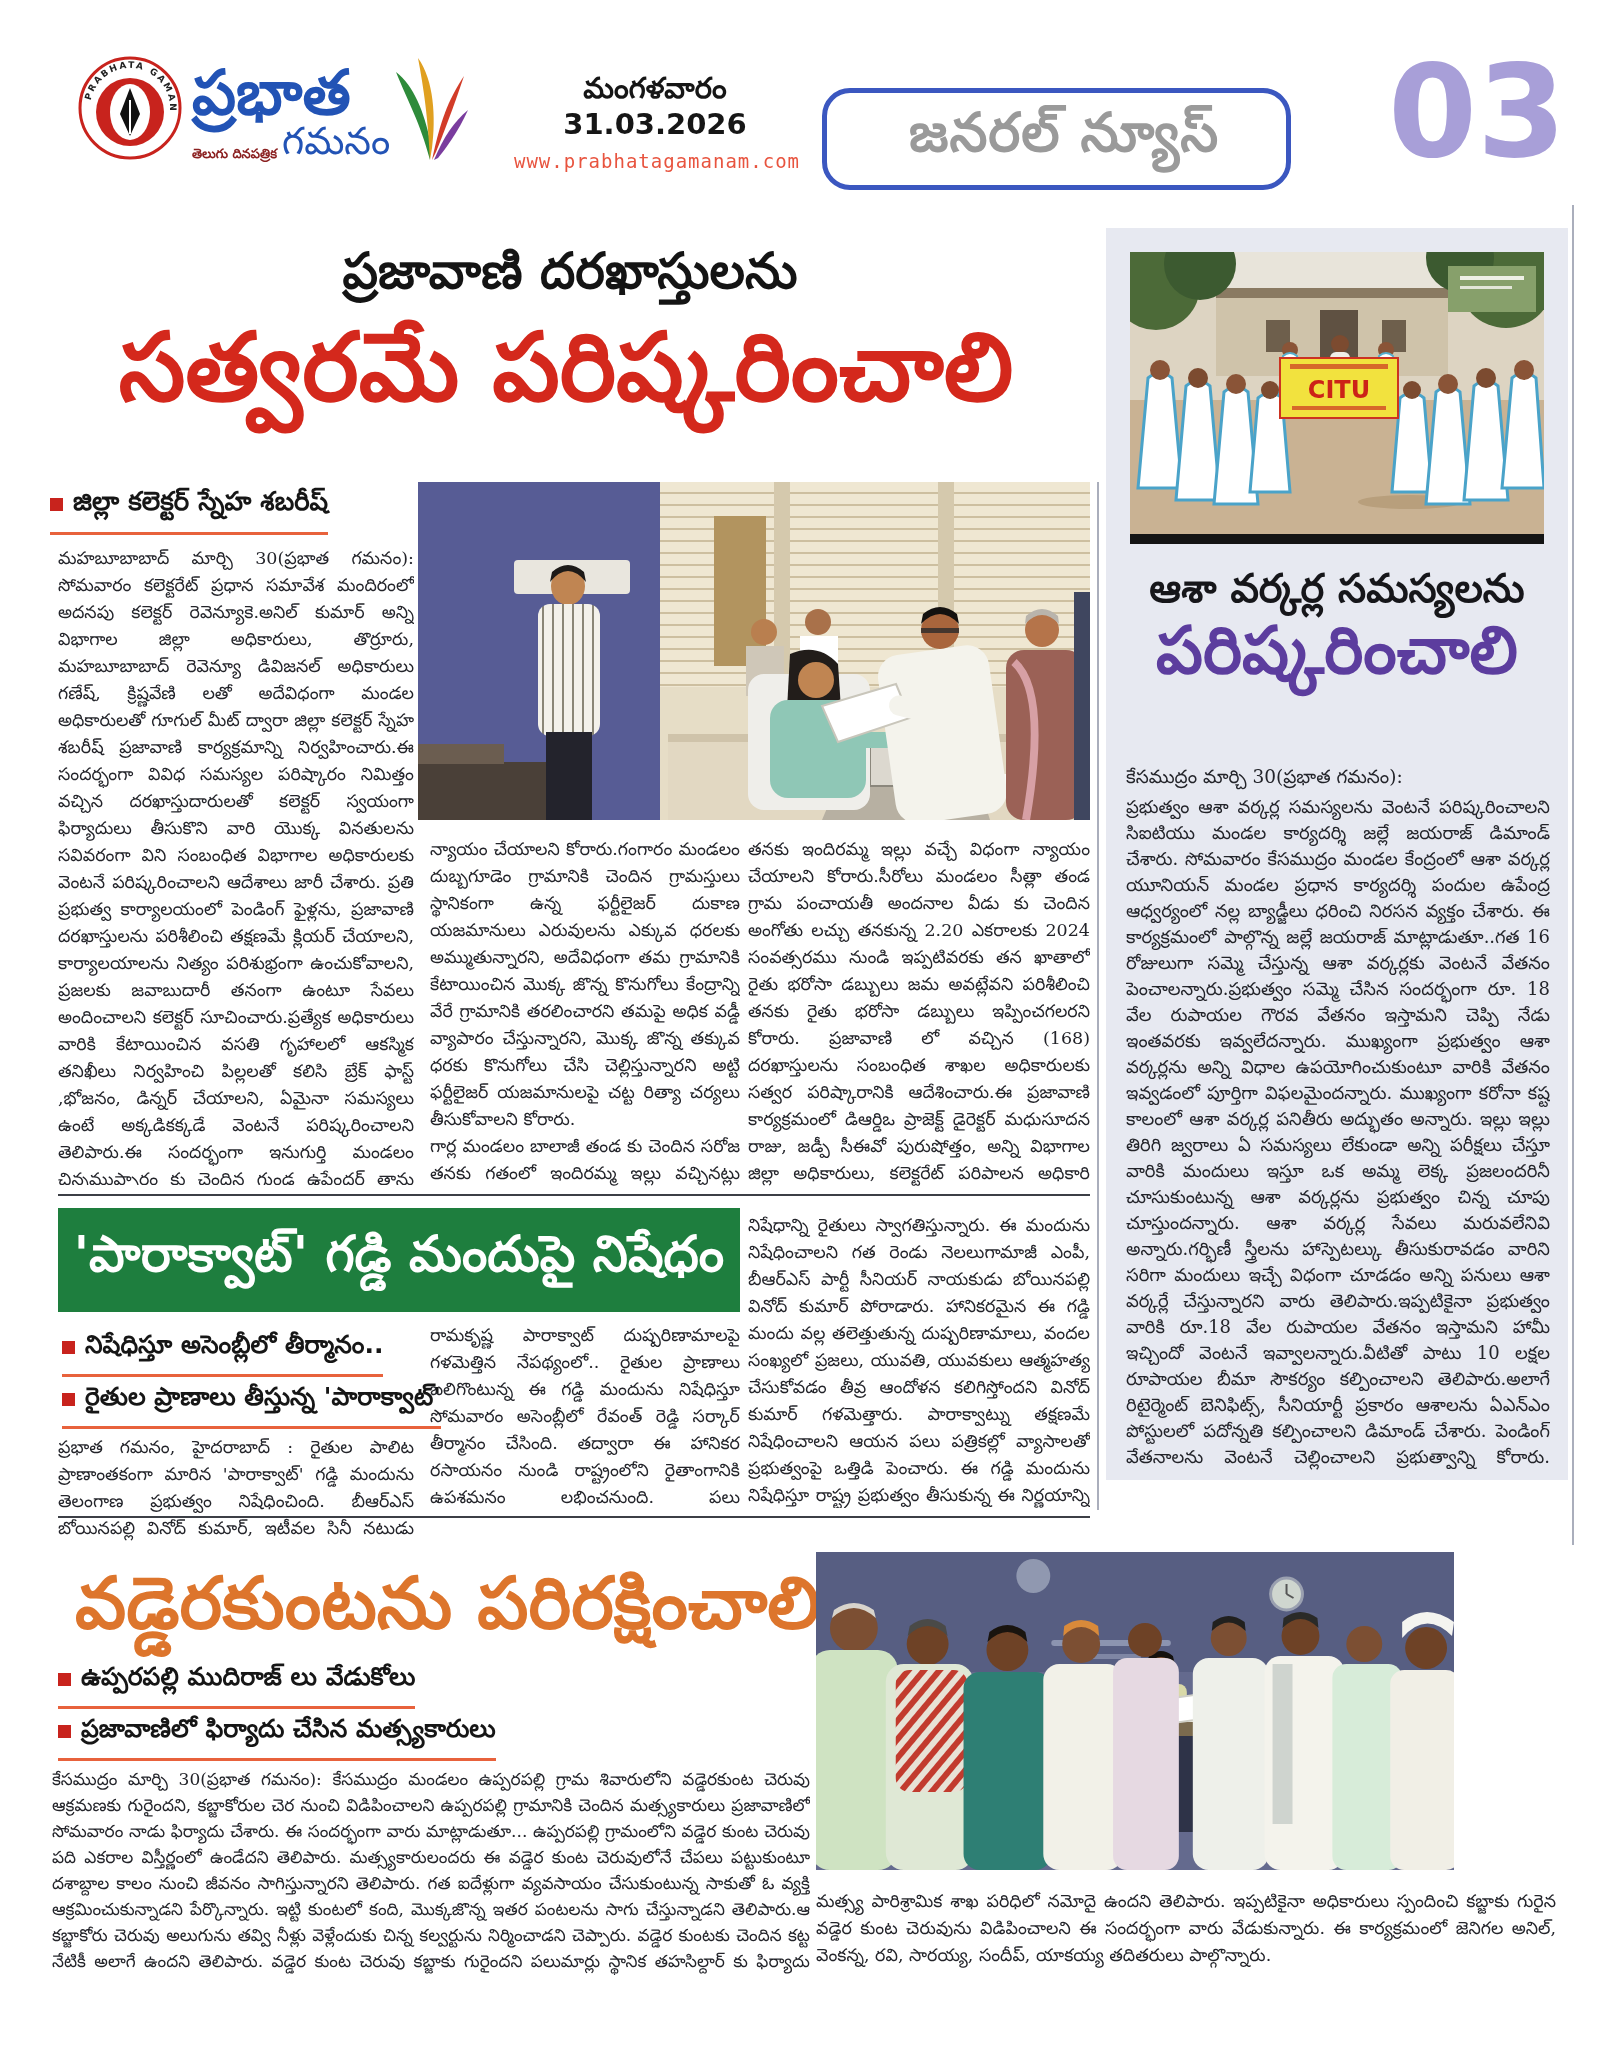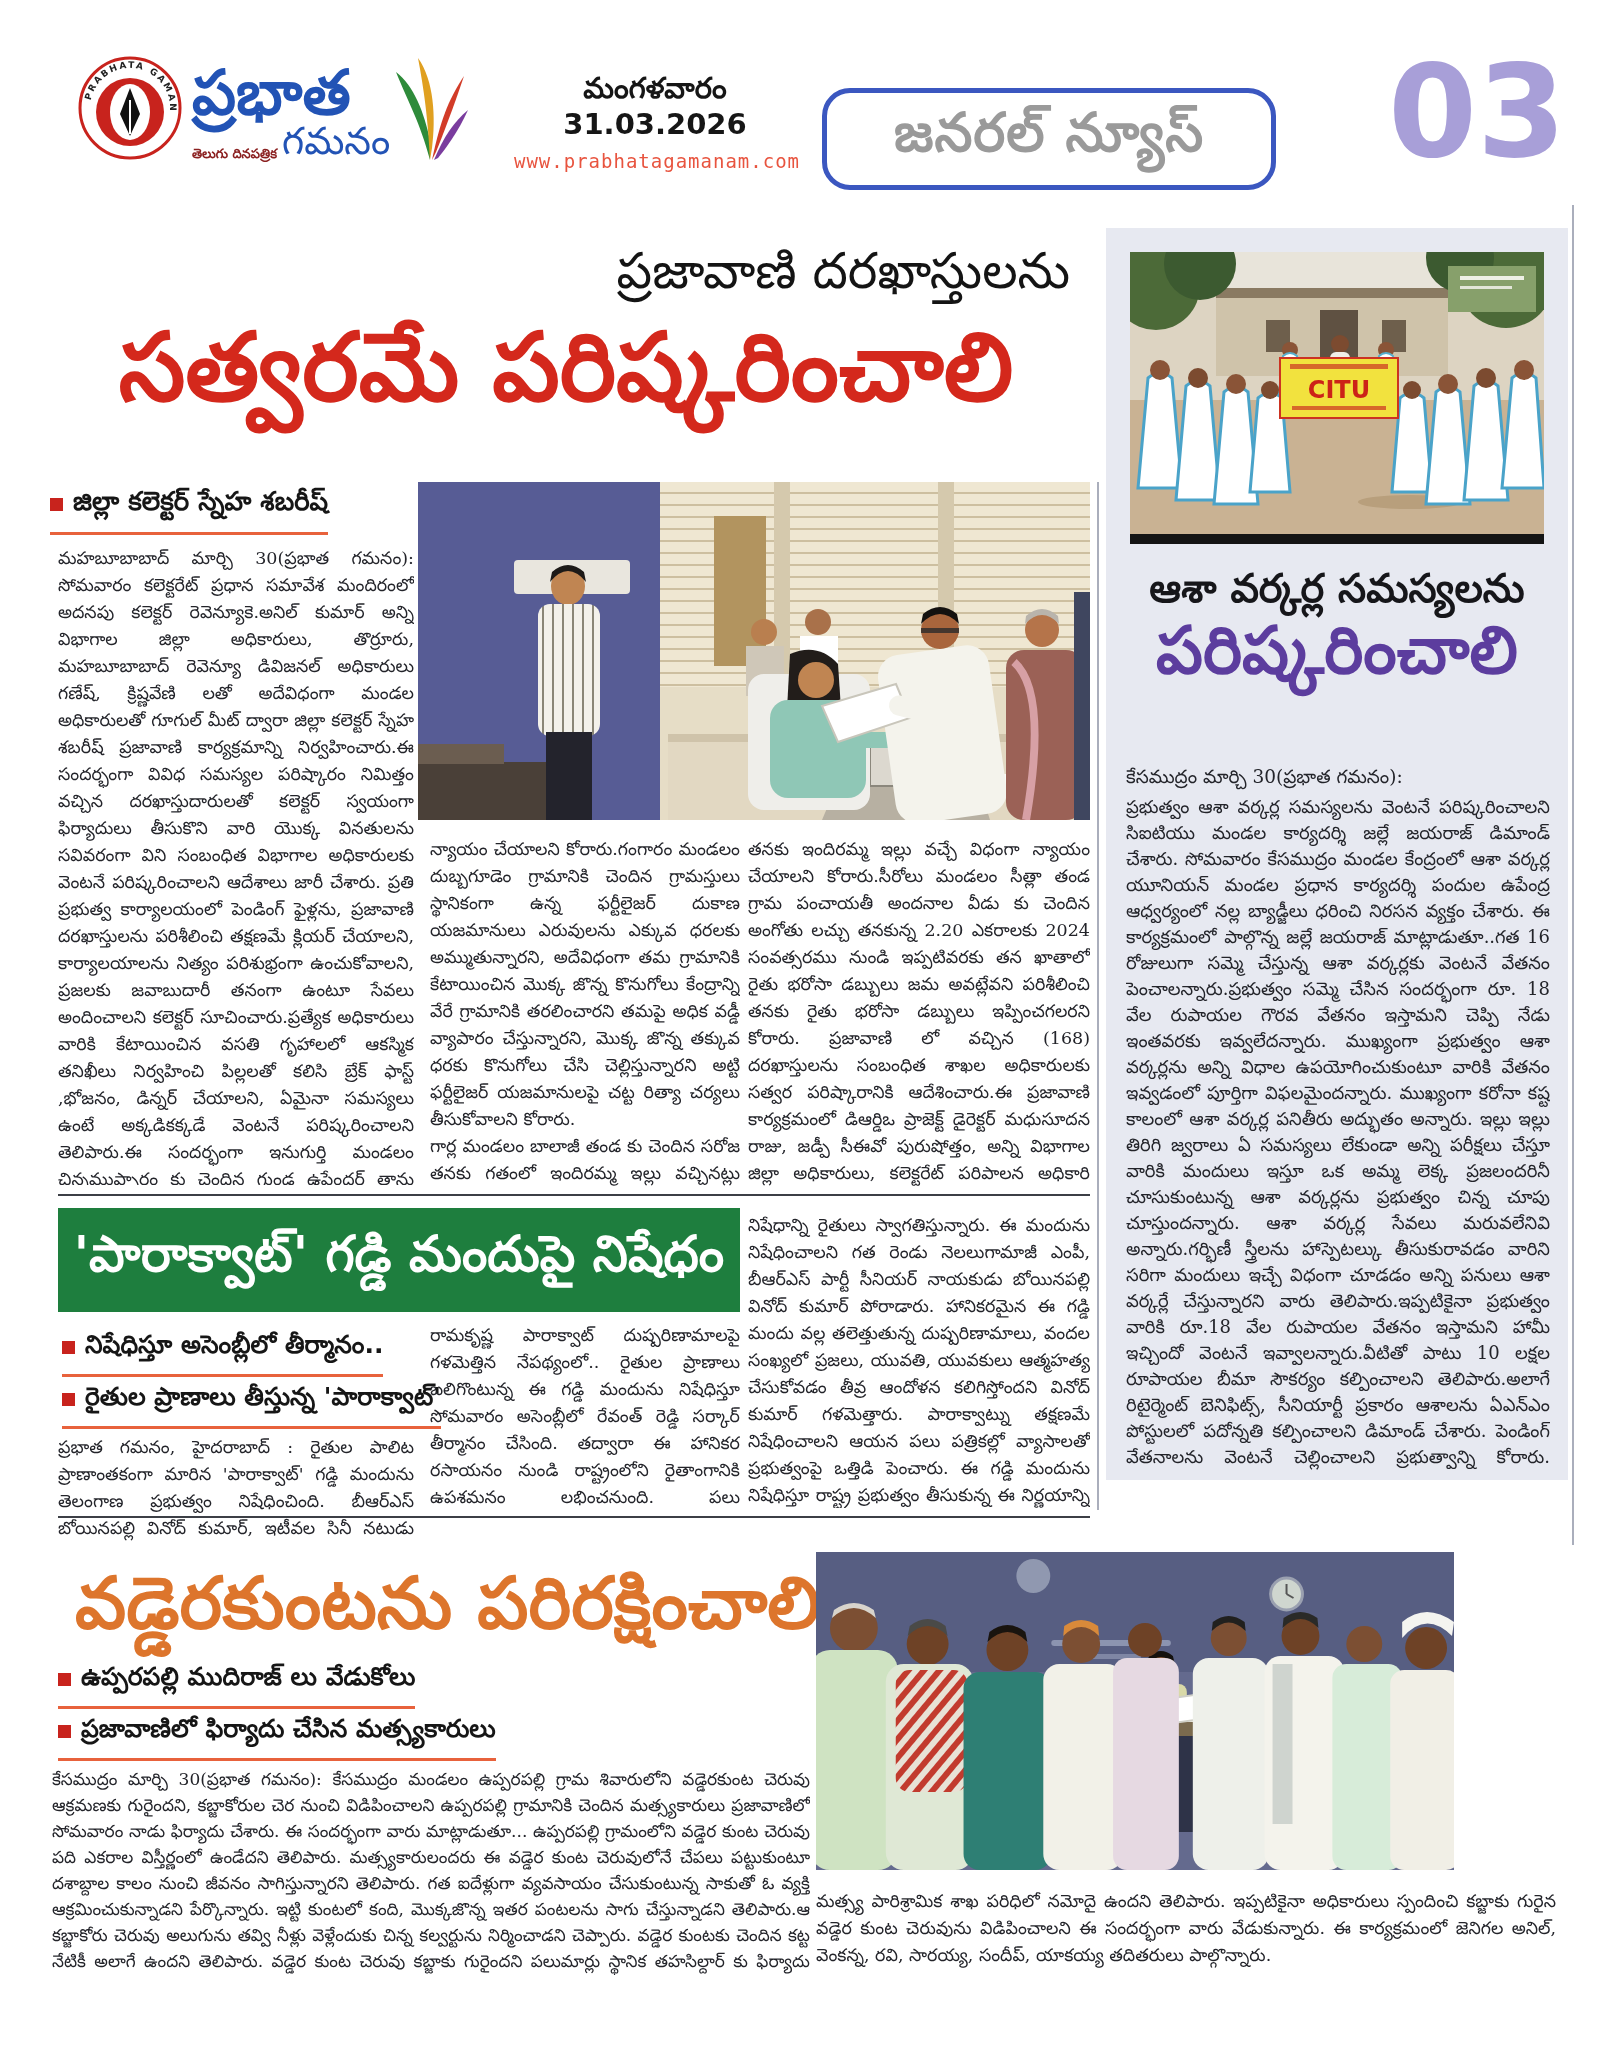--- a/index.html
+++ b/index.html
@@ -13,26 +13,26 @@
   .vr{background:#868ca0;width:2px;opacity:.7;}
 
   
   .brand-main{font-size:62px;font-weight:800;color:#2253b5;line-height:1;}
   .brand-sub{font-size:38px;font-weight:400;color:#2253b5;line-height:1;}
   .brand-tag{font-size:13px;font-weight:700;color:#8b2020;}
   .day-date{font-size:29px;font-weight:800;color:#161616;text-align:center;line-height:36px;}
   .website{font-family:"DejaVu Sans Mono","Liberation Mono",monospace;font-size:19px;
            color:#e8543f;letter-spacing:1px;}
   .section-box{border:5px solid #3b57c0;border-radius:28px;display:flex;
-               align-items:center;justify-content:center;}
+               align-items:center;justify-content:center;padding-left:15px;}
   .section-label{font-size:54px;font-weight:800;color:#9a9a9a;letter-spacing:1px;}
   .pagenum{font-size:128px;font-weight:800;color:#a89fd8;line-height:1;}
 
   
-  .kicker{font-size:50px;font-weight:400;color:#141414;text-align:right;line-height:1.15;}
+  .kicker{font-size:50px;font-weight:700;color:#141414;text-align:center;line-height:1.15;}
   .lead-head{font-size:95px;font-weight:800;color:#d4281c;text-align:center;line-height:1.05;}
   .bylinebox{border-bottom:3px solid #e8623c;padding-bottom:9px;display:inline-flex;
              align-items:center;gap:10px;}
   .bline{font-size:26px;font-weight:800;color:#161616;}
   .sq{width:13px;height:13px;background:#c8231d;display:inline-block;flex:0 0 auto;}
   .green-banner{background:#1e7e3e;display:flex;align-items:center;justify-content:center;}
   .green-head{font-size:50px;font-weight:800;color:#ffffff;text-align:center;}
   .orange-head{font-size:72px;font-weight:800;color:#dd752c;line-height:1.1;}
   .side-panel{background:#e7e9f1;}
   .side-head-top{font-size:40px;font-weight:800;color:#16161a;text-align:center;line-height:1.1;}

